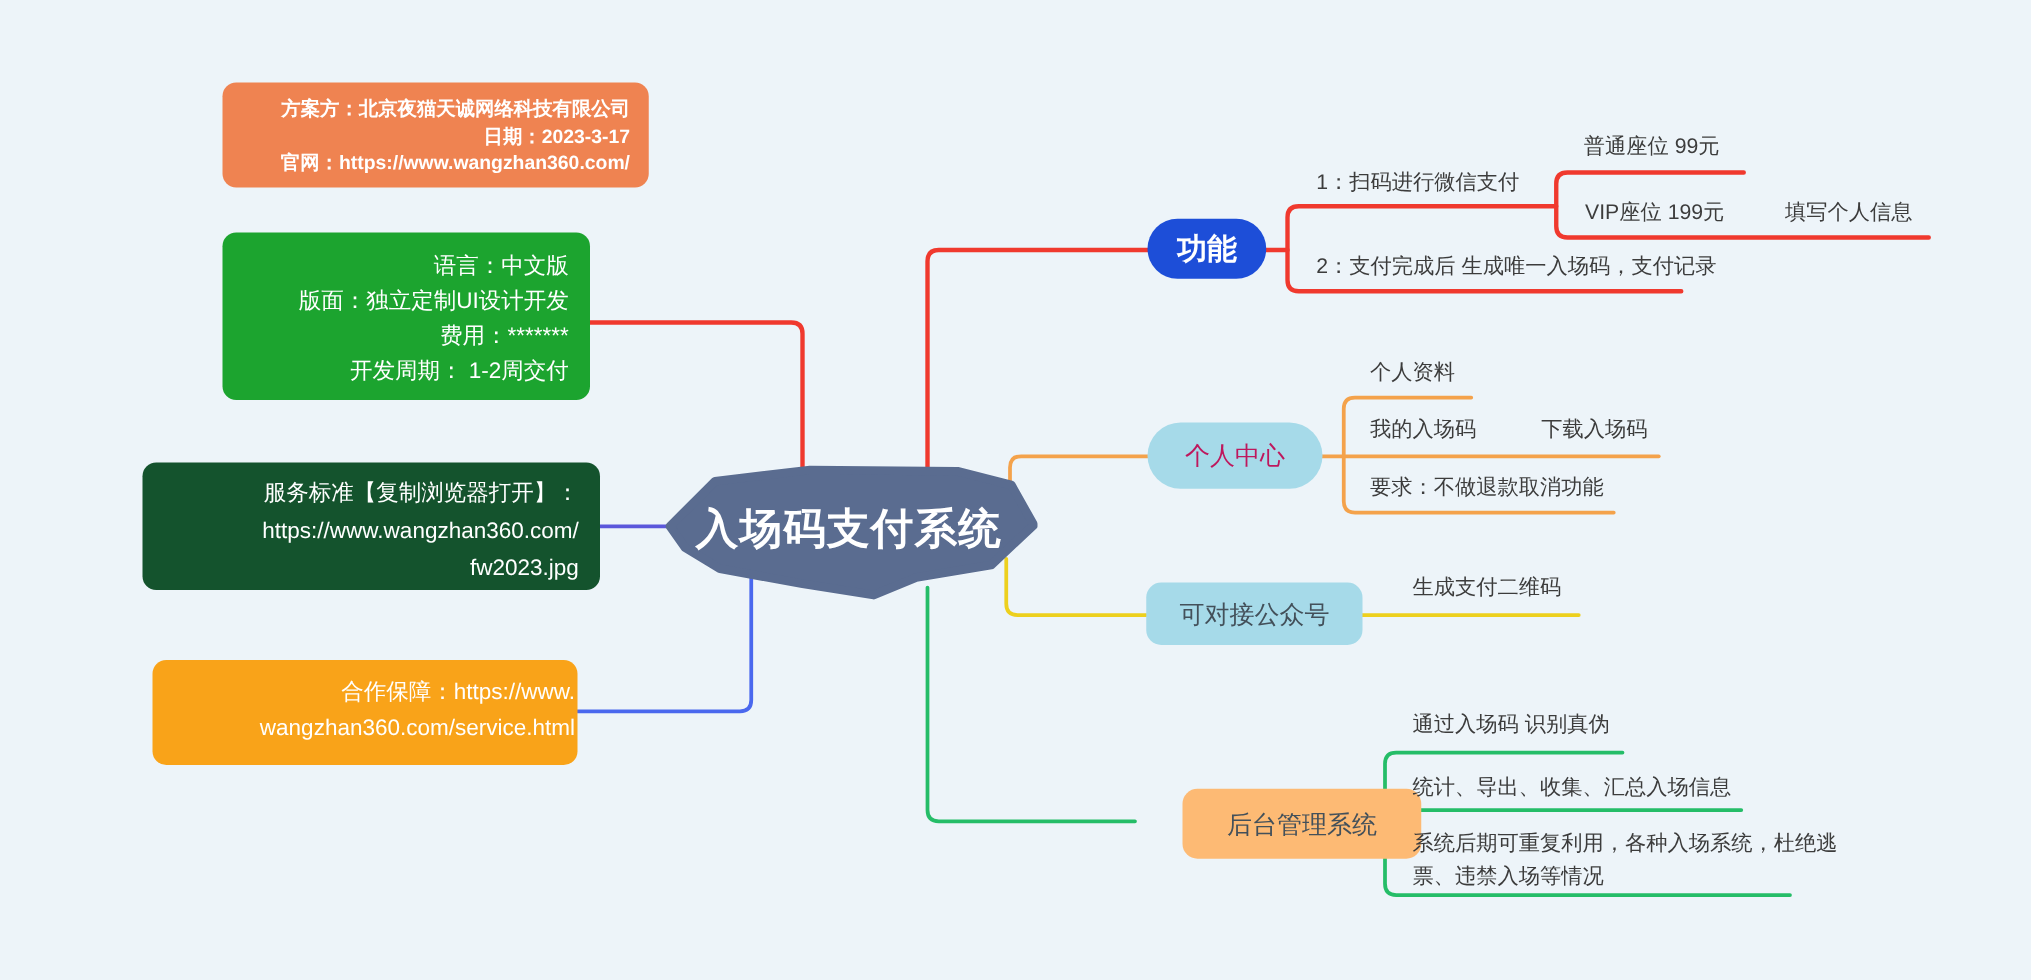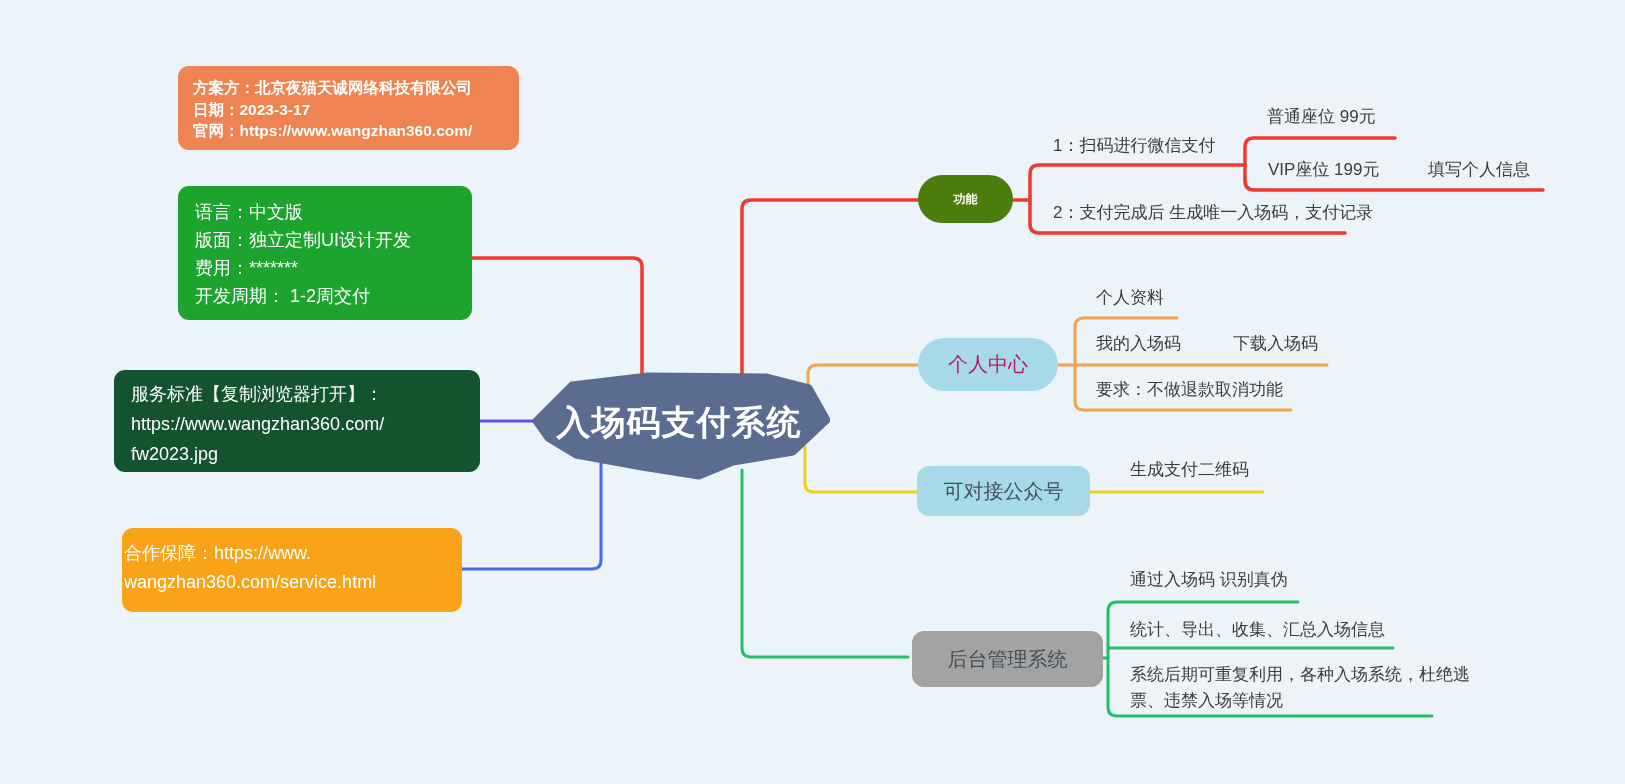--- a/index.html
+++ b/index.html
@@ -12,47 +12,47 @@
   svg.wires{position:absolute;left:0;top:0;width:1625px;height:784px;pointer-events:none;}
   svg.wires path{fill:none;stroke-linecap:round;}
   .w-red{stroke:#F0392E;stroke-width:3.5px;}
   .w-orange{stroke:#F4A24B;stroke-width:3px;}
   .w-yellow{stroke:#EDD01E;stroke-width:3px;}
   .w-green{stroke:#25BD68;stroke-width:3px;}
   .w-indigo{stroke:#5B57DB;stroke-width:3px;}
   .w-blue{stroke:#4A68EE;stroke-width:3px;}
 
   .box{position:absolute;border-radius:11px;color:#fff;box-sizing:border-box;}
-  .box .ln{white-space:nowrap;}
+  .box .ln{white-space:nowrap;text-align:right;}
 
   .info-box{left:178px;top:66px;width:341px;height:84px;background:#EF8351;
     padding:11px 15px;font-size:15.5px;font-weight:bold;line-height:21.5px;}
   .spec-box{left:178px;top:186px;width:294px;height:134px;background:#1CA42F;
     padding:12px 17px;font-size:18px;line-height:28px;}
   .service-box{left:114px;top:370px;width:366px;height:102px;background:#14532d;
     padding:9px 17px;font-size:18px;line-height:30px;}
   .guarantee-box{left:122px;top:528px;width:340px;height:84px;background:#F9A319;
     padding:11px 2px;font-size:18px;line-height:29px;}
 
   .central{position:absolute;left:528px;top:372px;width:302px;height:110px;}
   .central svg{position:absolute;left:0;top:0;}
   .central .label{position:absolute;left:0;top:8px;width:100%;height:86px;
     display:flex;align-items:center;justify-content:center;
     color:#fff;font-size:34px;font-weight:bold;letter-spacing:1px;}
 
   .topic{position:absolute;display:flex;align-items:center;justify-content:center;
     box-sizing:border-box;white-space:nowrap;}
   .t-features{left:918px;top:175px;width:95px;height:48px;border-radius:24px;
-    background:#4d7c0f;color:#fff;font-size:12px;font-weight:bold;}
+    background:#1d4ed8;color:#fff;font-size:24px;font-weight:bold;}
   .t-personal{left:918px;top:338px;width:140px;height:53px;border-radius:27px;
     background:#A6DAE9;color:#be185d;font-size:20px;}
   .t-wechat{left:917px;top:466px;width:173px;height:50px;border-radius:12px;
     background:#A6DAE9;color:#43505A;font-size:20px;}
-  .t-admin{left:912px;top:631px;width:191px;height:56px;border-radius:12px;
-    background:#a3a3a3;color:#43505A;font-size:20px;}
+  .t-admin{left:946px;top:631px;width:191px;height:56px;border-radius:12px;
+    background:#fdba74;color:#43505A;font-size:20px;}
 
   .leaf{position:absolute;font-size:17px;line-height:20px;color:#3C3C3C;white-space:nowrap;}
   .leaf.wrap{white-space:normal;line-height:26px;}
 </style>
 </head>
 <body>
 
 <div class="canvas">
 
   <svg class="wires" viewBox="0 0 1625 784">

